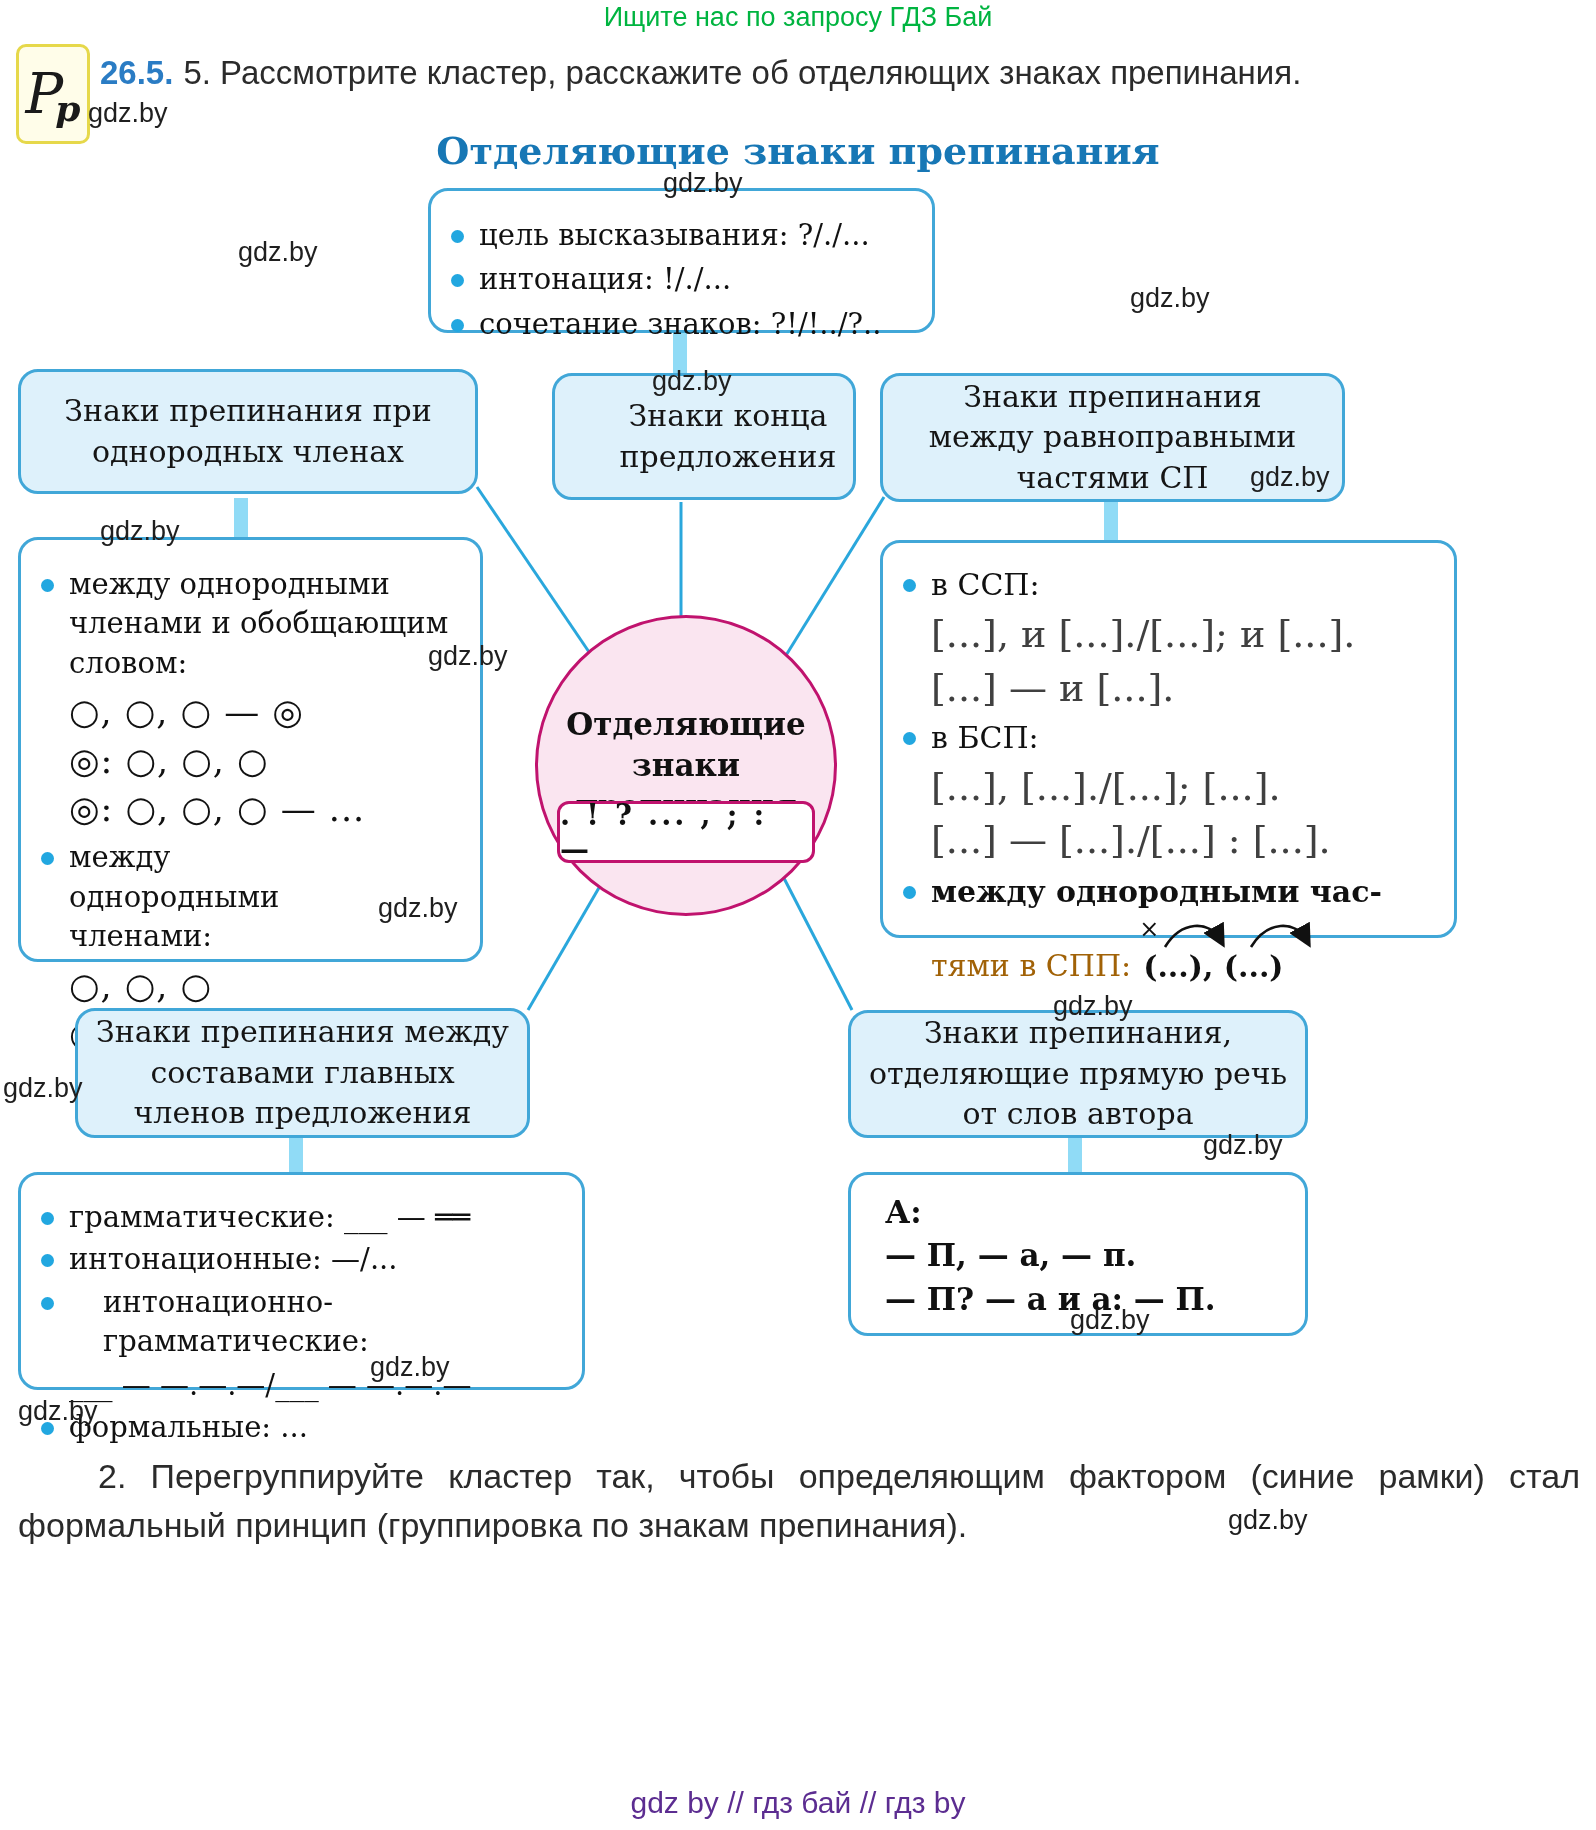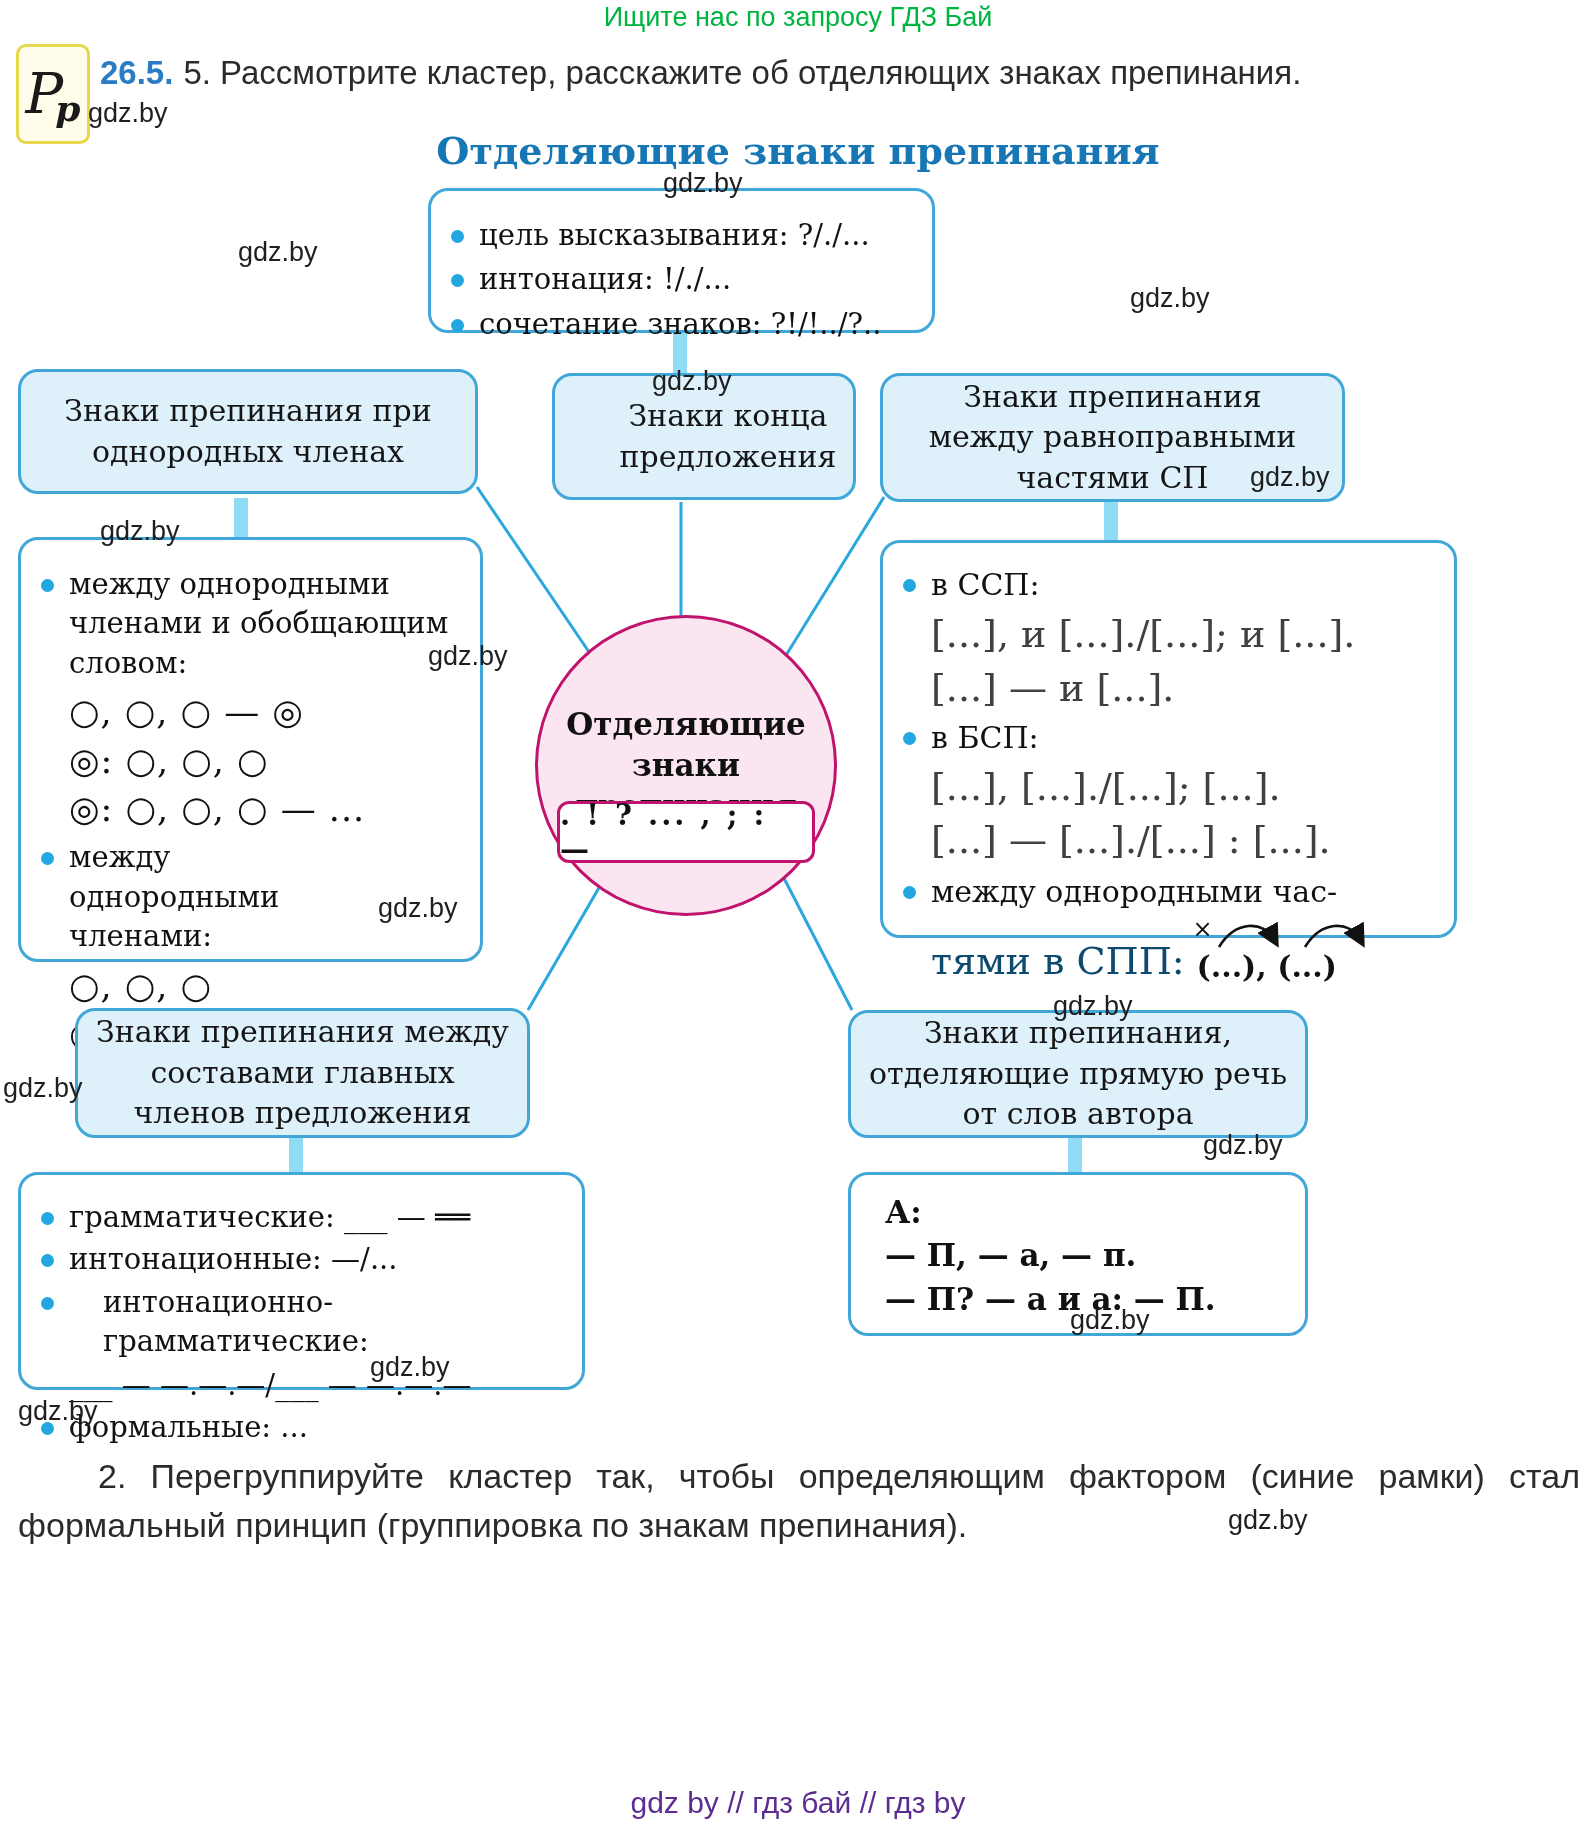--- a/index.html
+++ b/index.html
@@ -44,21 +44,21 @@
   
   .ellipse{position:absolute;left:535px;top:615px;width:296px;height:295px;border-radius:50%;
            background:#fae5f0;border:3px solid #c0136e;z-index:3;display:flex;flex-direction:column;
            align-items:center;justify-content:center;text-align:center;}
   .ellipse span{display:block;font-weight:bold;font-size:31px;line-height:1.32;color:#111;}
   .strip{position:absolute;left:557px;top:801px;width:252px;height:56px;background:#ffffff;
          border:3px solid #c0136e;border-radius:12px;z-index:4;display:flex;align-items:center;
          justify-content:center;font-weight:bold;font-size:29px;letter-spacing:3px;color:#111;}
   
   .spp-row{display:flex;align-items:flex-end;padding-left:32px;margin-top:2px;}
-  .spp-label{font-size:38px;color:#0c4a6e;line-height:1.2;}
+  .spp-label{font-size:30px;color:#a16207;line-height:1.2;}
   .spp{position:relative;display:inline-block;padding-top:34px;margin-left:12px;}
   .spp .cross{position:absolute;left:-4px;top:0;font-size:24px;color:#111;}
   .spp .arcs{position:absolute;left:14px;top:2px;}
   .spp-text{font-weight:bold;font-size:30px;color:#111;}
   
   .ds{padding:16px 10px 10px 34px;}
   .ds div{font-weight:bold;font-size:31px;line-height:1.4;color:#111;}
   
   .task2{position:absolute;left:18px;top:1452px;width:1562px;z-index:2;text-align:justify;
          font-family:"Liberation Sans",sans-serif;font-size:34px;line-height:1.45;color:#2b2b2b;
@@ -153,21 +153,21 @@
         <span class="btext" style="font-size:30px;">в ССП:</span>
       </div>
       <div class="formula">[...], и [...]./[...]; и [...].</div>
       <div class="formula">[...] — и [...].</div>
       <div class="brow" style="margin:2px 0;">
         <span class="dot"></span>
         <span class="btext" style="font-size:30px;">в БСП:</span>
       </div>
       <div class="formula">[...], [...]./[...]; [...].</div>
       <div class="formula">[...] — [...]./[...] : [...].</div>
-      <div class="brow" style="margin:4px 0 0 0;">
+      <div class="brow" style="margin:4px 0 0 0;font-weight:bold;">
         <span class="dot"></span>
         <span class="btext" style="font-size:30px;">между однородными час-</span>
       </div>
       <div class="spp-row">
         <span class="spp-label">тями в СПП:</span>
         <span class="spp">
           <span class="cross">×</span>
           <svg class="arcs" width="168" height="36" viewBox="0 0 168 36">
             <defs>
               <marker id="ah" markerWidth="9" markerHeight="9" refX="6" refY="4.5" orient="auto">

